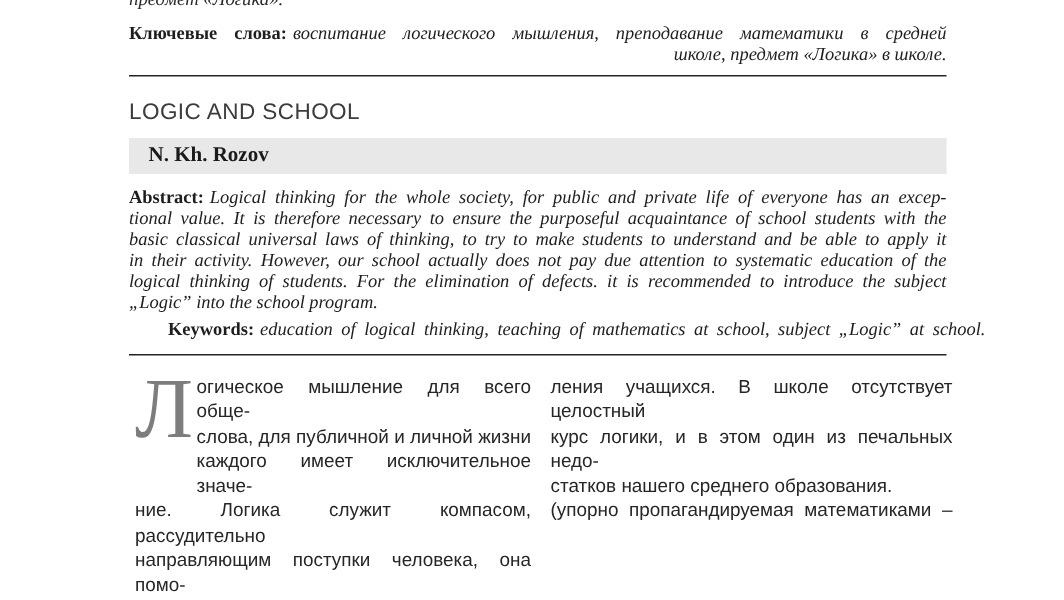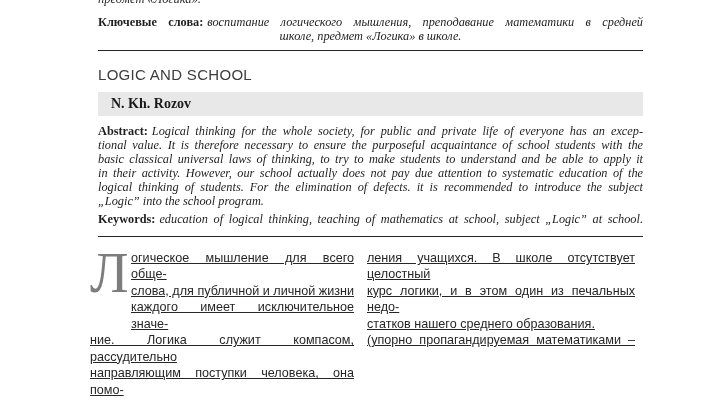--- a/index.html
+++ b/index.html
@@ -1,30 +1,30 @@
 <!DOCTYPE html>
 <html><head>
 <meta charset="utf-8">
 <style>
   * { margin:0; padding:0; box-sizing:border-box; }
   html,body { background:#ffffff; }
   .page {
     position:relative; width:709px; height:400px; background:#ffffff;
     overflow:hidden; font-family:"Liberation Serif", serif; color:#1e1e1e;
   }
-  .abs { position:absolute; left:98px; width:545px; }
+  .abs { position:absolute; left:86px; width:545px; }
 
   
   .top-frag { top:0; height:8px; overflow:hidden; }
   .top-frag .inner { margin-top:-8px; font-style:italic; font-size:12.5px; line-height:15px; color:#2a2a2a; }
 
   
   .kw-ru { top:15px; font-size:12.3px; line-height:14px; }
   .kw-ru .l1 { text-align:justify; text-align-last:justify; }
-  .kw-ru .l2 { text-align:center; }
+  .kw-ru .l2 { text-align:right; }
   .ital { font-style:italic; }
   .blabel { font-weight:bold; font-style:normal; margin-right:4px; }
 
   .rule { height:0; border-top:1.6px solid #242424; }
   .rule1 { top:50px; }
   .rule2 { top:236px; }
 
   .running-title {
     top:66px; font-family:"Liberation Sans", sans-serif;
     font-size:15px; letter-spacing:0.3px; color:#3c3c3c;
@@ -33,31 +33,31 @@
   .author-box {
     top:92px; height:24px; background:#e8e8e8;
     font-weight:bold; font-size:14px; line-height:24px; padding-left:13px; color:#1a1a1a;
   }
 
   
   .abstract { top:125px; font-size:12.3px; line-height:13.9px; }
   .abstract .line { font-style:italic; text-align:justify; text-align-last:justify; }
   .abstract .line.last { text-align-last:left; }
 
-  .kw-en { top:212px; font-size:12.3px; line-height:14px; }
+  .kw-en { top:212px; font-size:12.3px; line-height:14px;margin-left:26px; }
   .kw-en .l1 { text-align:justify; text-align-last:justify; }
 
   
   .col {
     top:250px; font-family:"Liberation Sans", sans-serif;
     font-size:12.6px; line-height:16.45px; color:#262626;
   }
   .col-left  { left:90px;  width:264px; position:absolute; }
   .col-right { left:367px; width:268px; position:absolute; }
-  .col .line { text-align:justify; text-align-last:justify;text-decoration:underline; }
+  .col .line { text-align:justify; text-align-last:justify; }
   .col .line.endpara { text-align-last:left; }
   .col .line.par-indent { text-indent:17px; }
   .col .line.dc-indent { padding-left:41px; }
 
   .dropcap {
     position:absolute; left:0; top:-3px;
     font-family:"Liberation Serif", serif;
     font-size:57px; line-height:52px; color:#7d7d7d;
   }
 </style>

